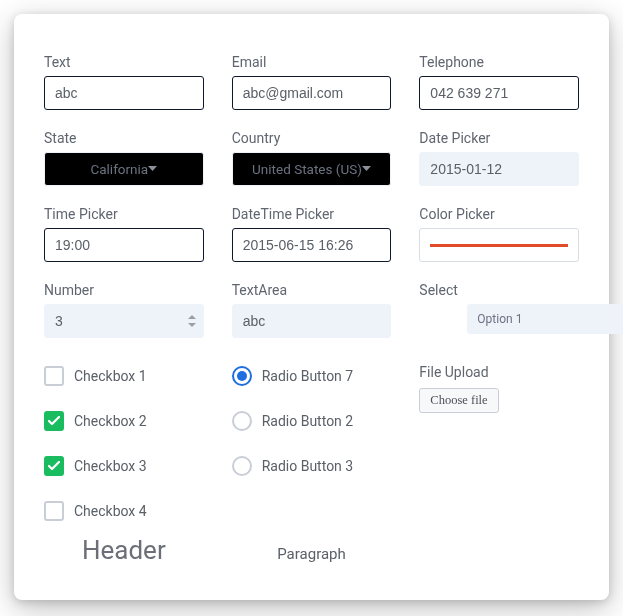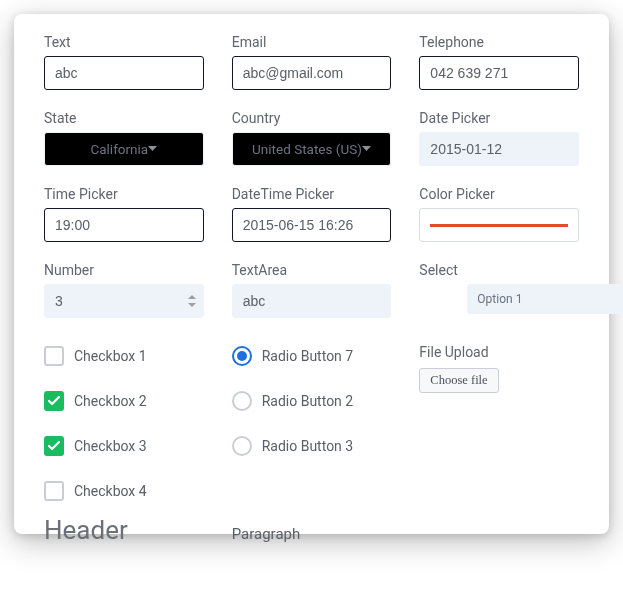--- a/index.html
+++ b/index.html
@@ -8,22 +8,22 @@
       background: #fff;
       width: 623px;
       height: 616px;
       overflow: hidden;
     }
     .card {
       background: #fff;
       border-radius: 8px;
       box-shadow: 0 8px 30px rgba(0,0,0,0.25), 0 2px 8px rgba(0,0,0,0.15);
       margin: 14px;
-      padding: 20px 30px 20px 30px;
-      height: 520px;
+      padding: 40px 30px 20px 30px;
+      height: 586px;
     }
     .row {
       display: flex;
       gap: 28px;
       margin-bottom: 20px;
     }
     .field {
       flex: 1 1 0;
       min-width: 0;
     }
@@ -174,21 +174,21 @@
       color: #4a4f57;
       cursor: pointer;
       font-family: Liberation Serif, serif;
     }
     .footer-row {
       display: flex;
       gap: 28px;
       align-items: baseline;
       margin-top: 8px;
     }
-    .footer-item { flex: 1 1 0; }
+    .footer-item { flex: 1 1 0; text-align: center; }
     .header-text {
       font-size: 26px;
       color: #6b6f77;
       font-weight: 400;
     }
     .para-text {
       font-size: 15px;
       color: #5a6068;
     }
   </style>

